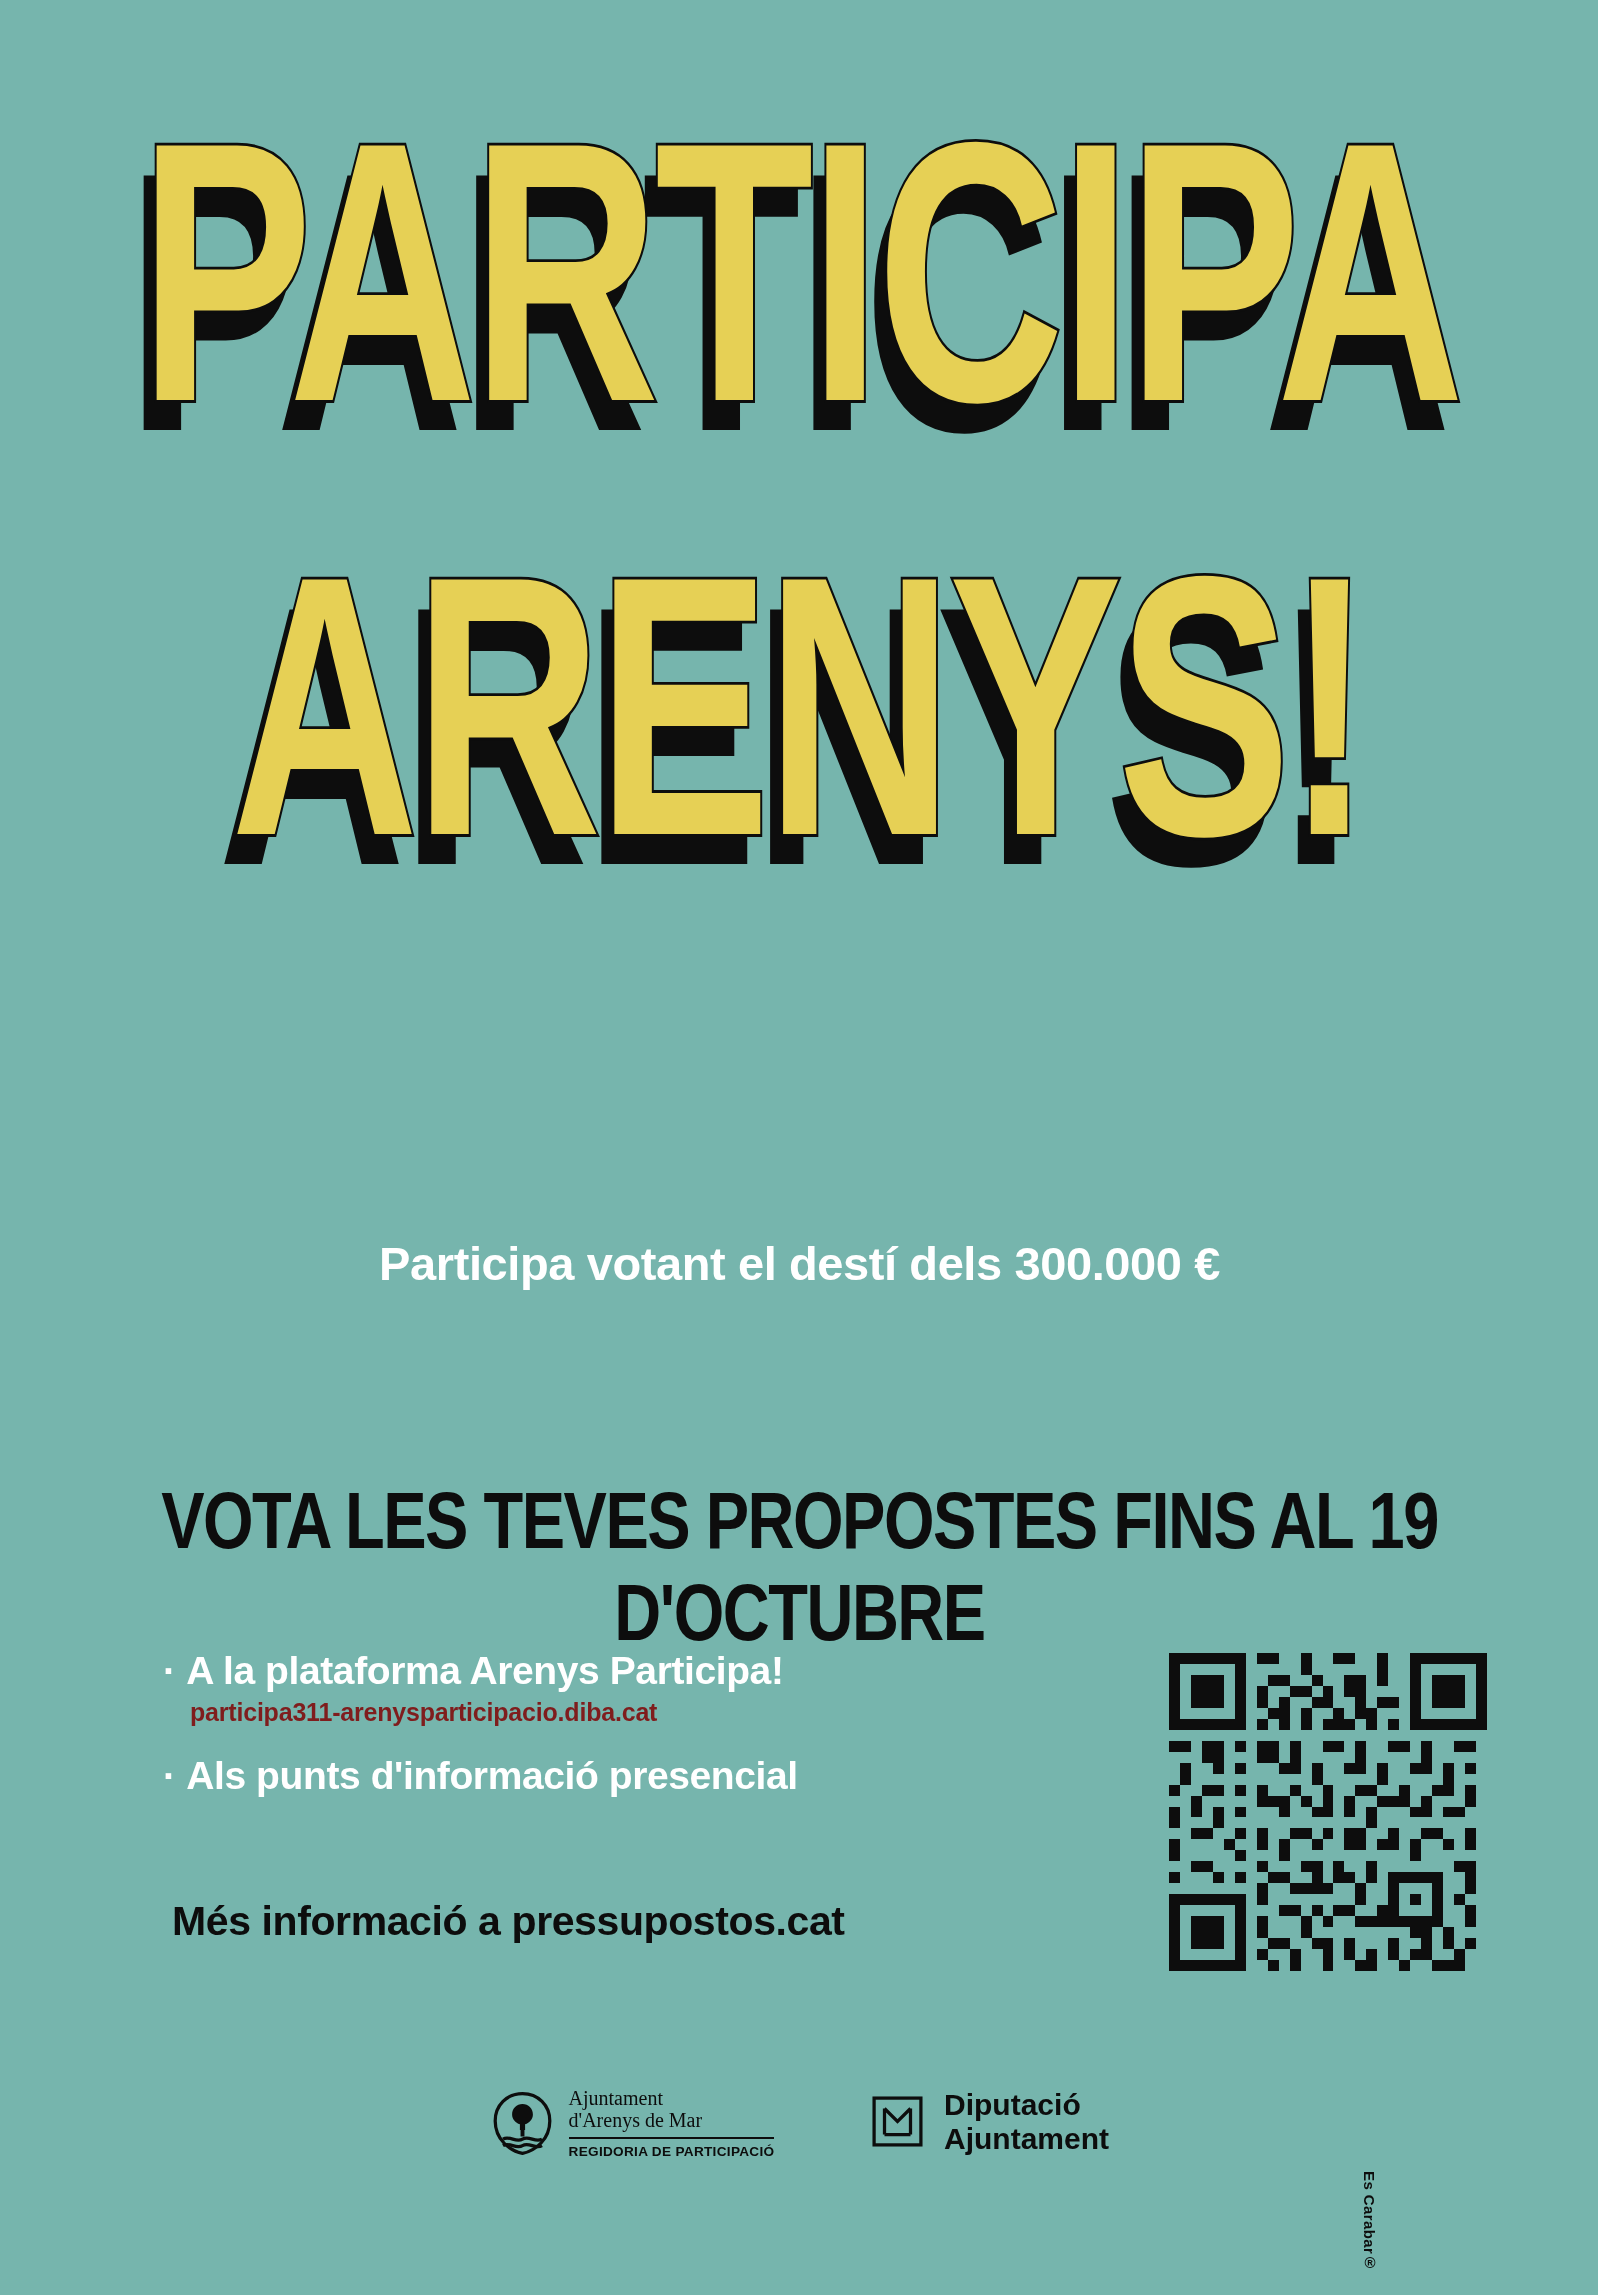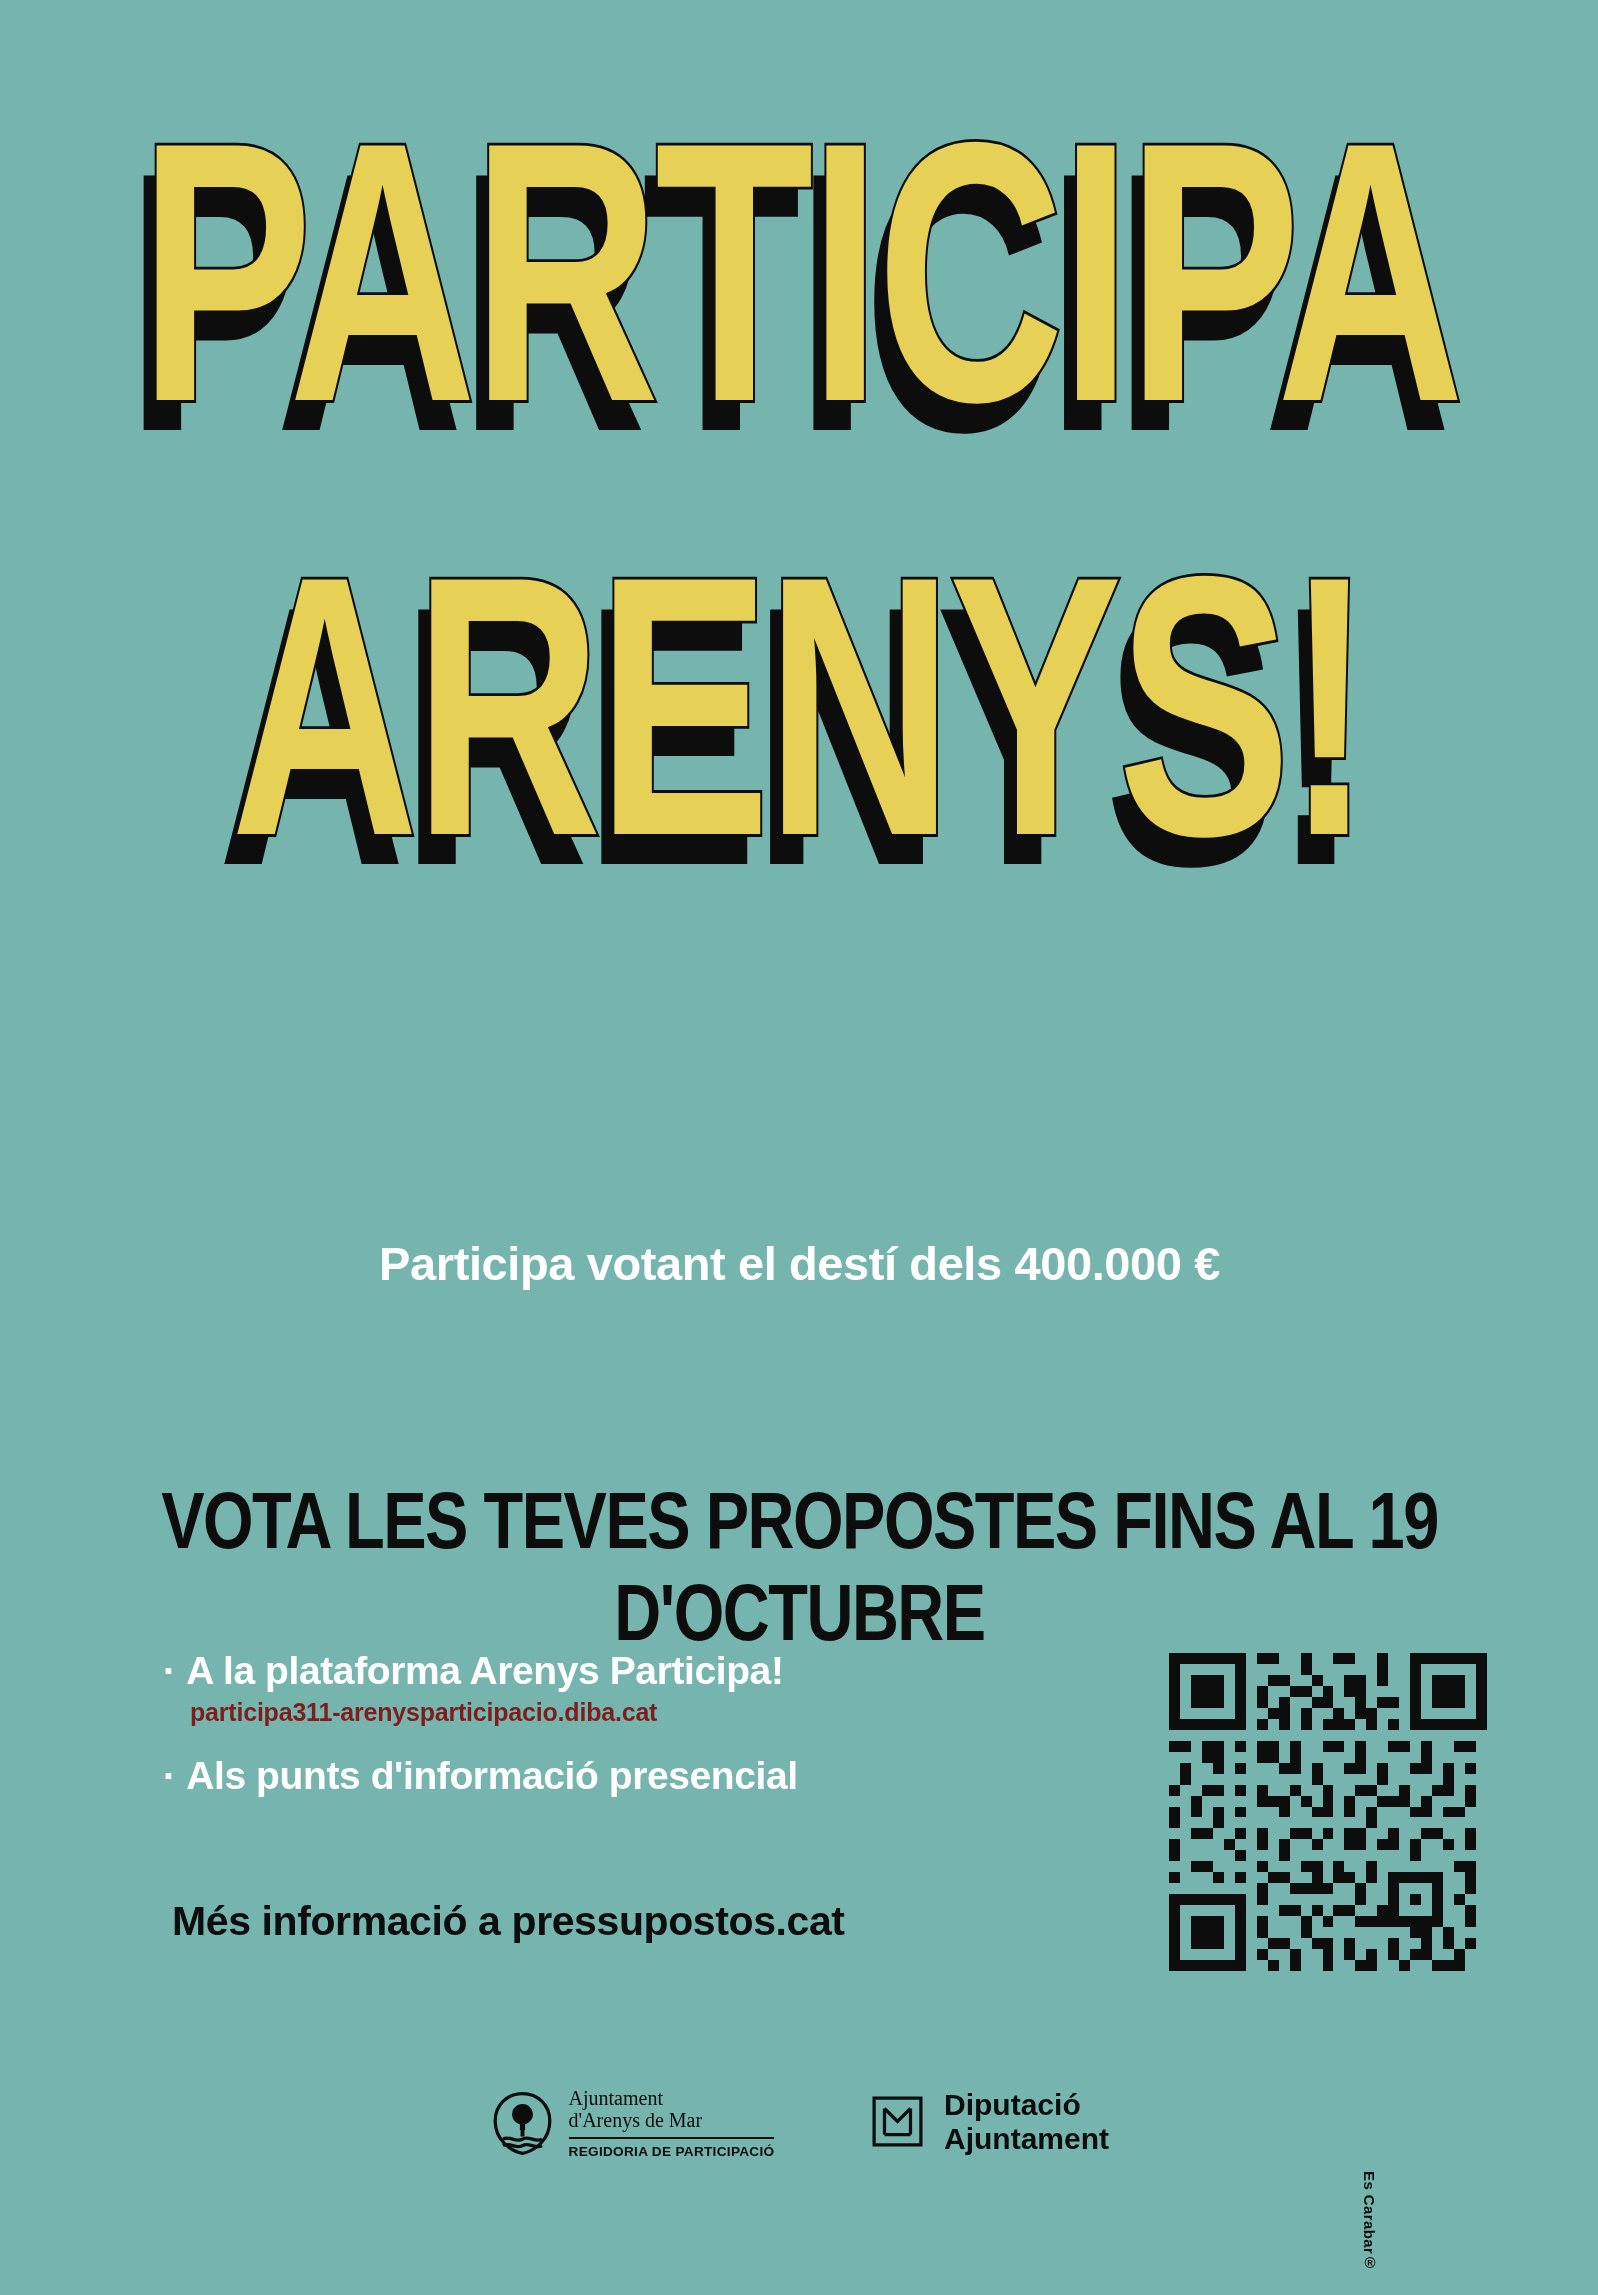--- a/index.html
+++ b/index.html
@@ -207,21 +207,21 @@
       <span class="shadow">PARTICIPA</span>
       <span class="front">PARTICIPA</span>
     </div>
     <div class="headline-line line2">
       <span class="shadow">ARENYS!</span>
       <span class="front">ARENYS!</span>
     </div>
   </div>
 
   <div class="subtitle">
-    <div>Participa votant el destí dels 400.000 €</div>
+    <div>Participa votant el destí dels 300.000 €</div>
   </div>
 
   <div class="deadline">VOTA LES TEVES PROPOSTES FINS AL 19 D'OCTUBRE</div>
 
   <div class="info-block">
     <div class="bullet">
       <span class="dot">·</span><span>A la plataforma Arenys Participa!</span>
     </div>
     <div class="url-line">participa311-arenysparticipacio.diba.cat</div>
     <div class="bullet bullet2">

